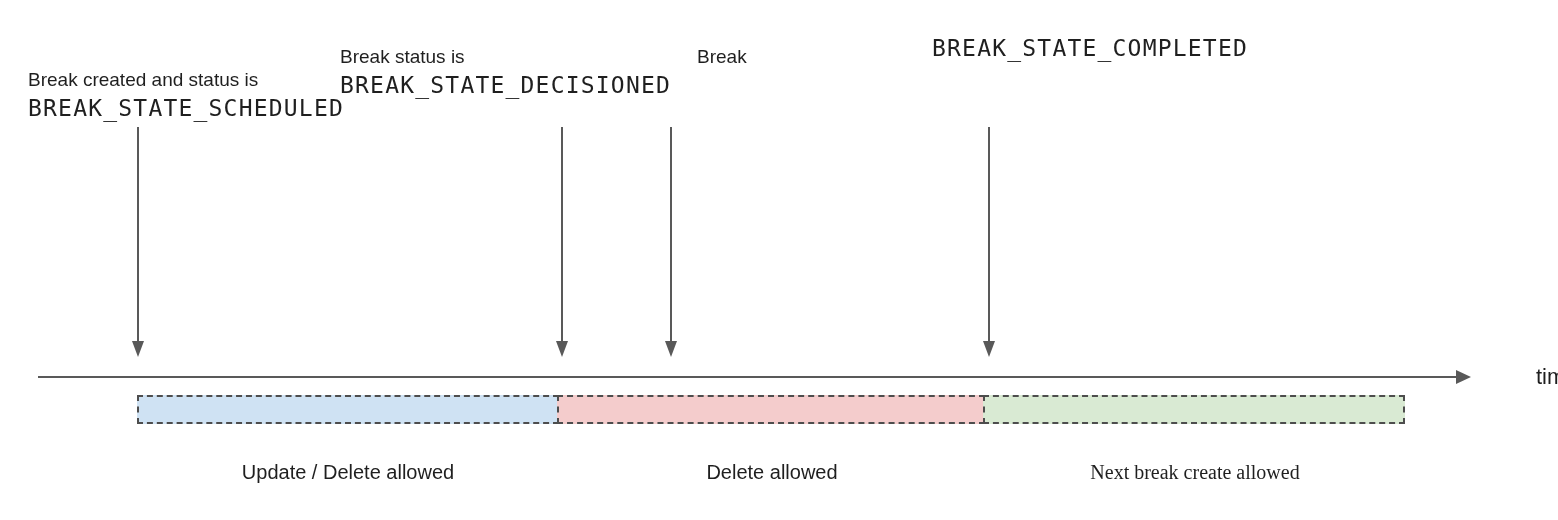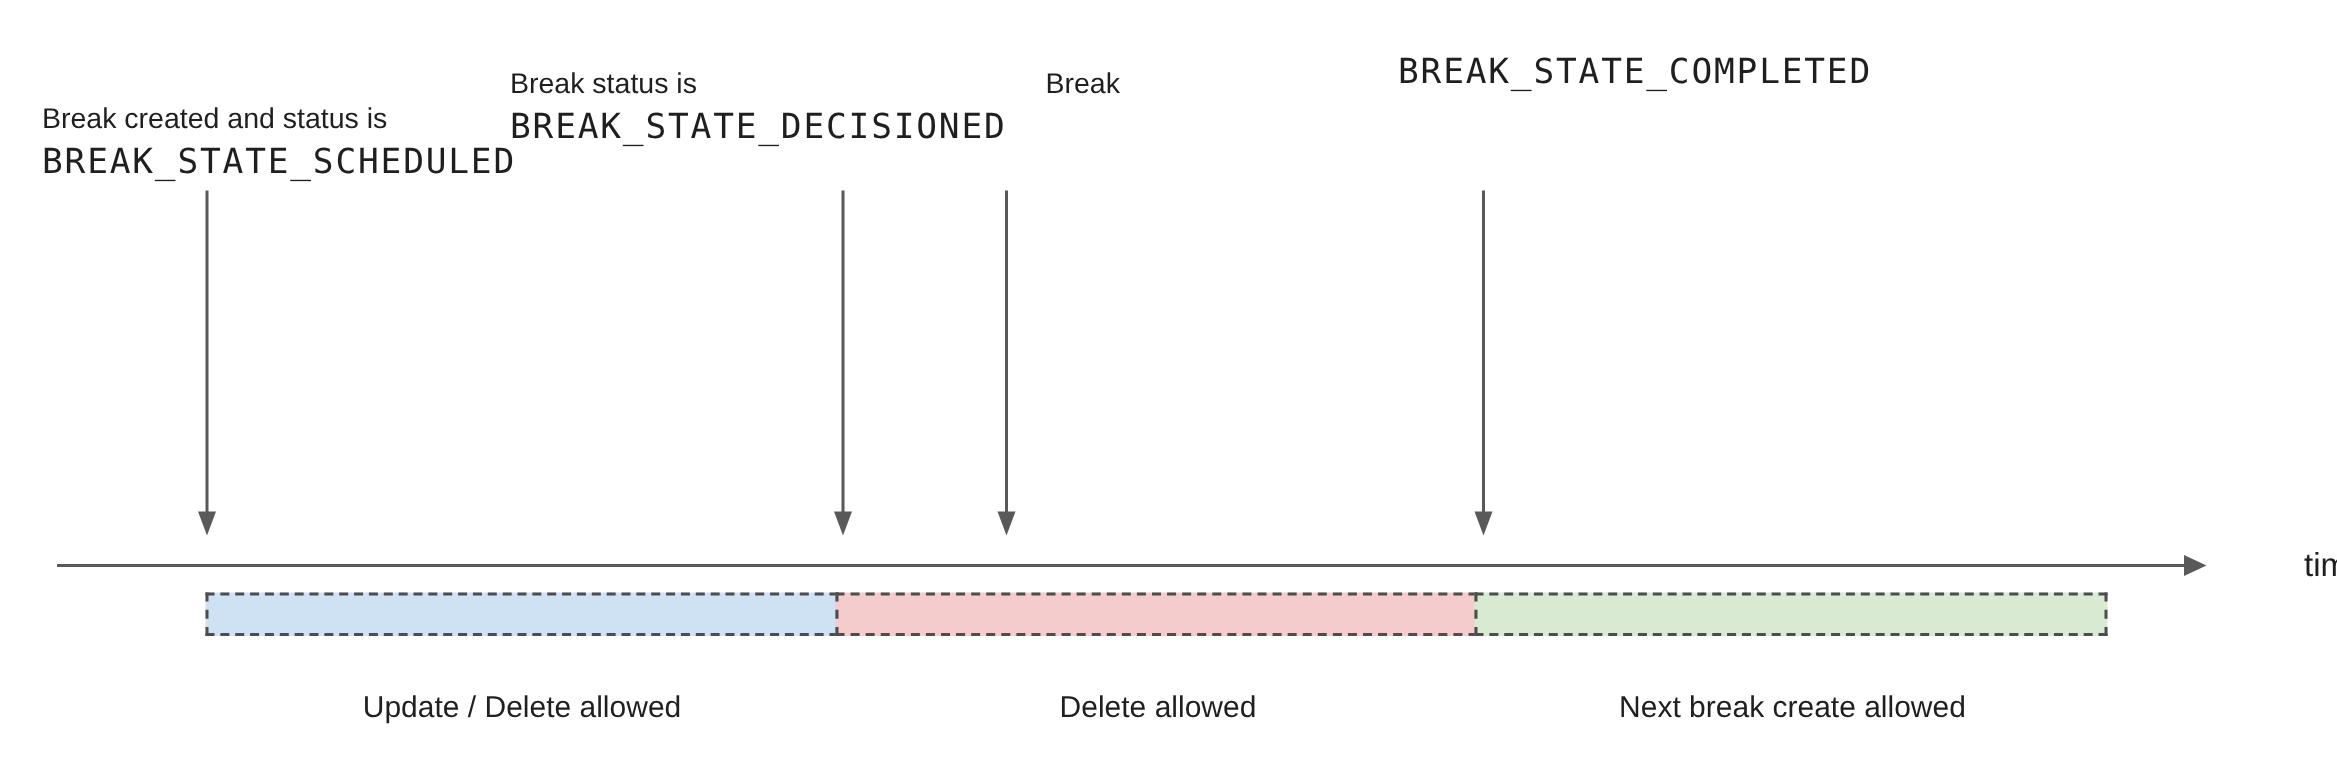--- a/index.html
+++ b/index.html
@@ -110,21 +110,21 @@
     width:1268px;
     display:flex;
   }
   .segment-label{
     font-size:20px;
     line-height:28px;
     text-align:center;
   }
   #label-1{width:422px;}
   #label-2{width:426px;}
-  #label-3{width:420px;}
+  #label-3{width:420px;font-family:Liberation Serif, serif;}
 </style>
 </head>
 <body>
 
 <div class="canvas">
 
   <div class="annotation" id="annotation-1">
     <div>Break created and status is</div>
     <div class="code">BREAK_STATE_SCHEDULED</div>
   </div>

